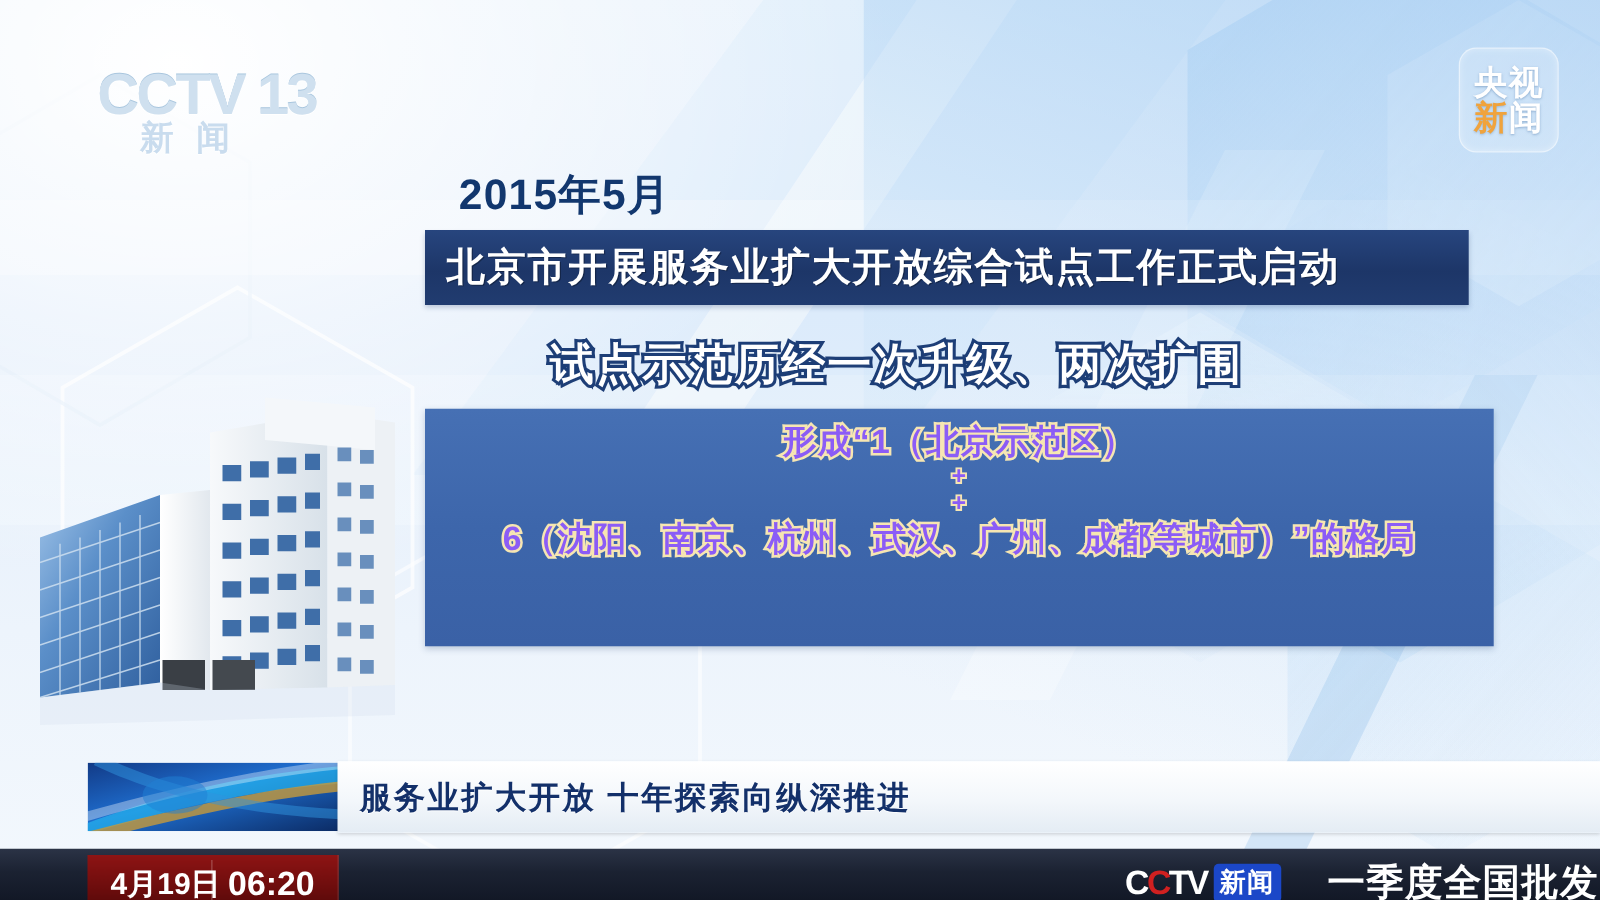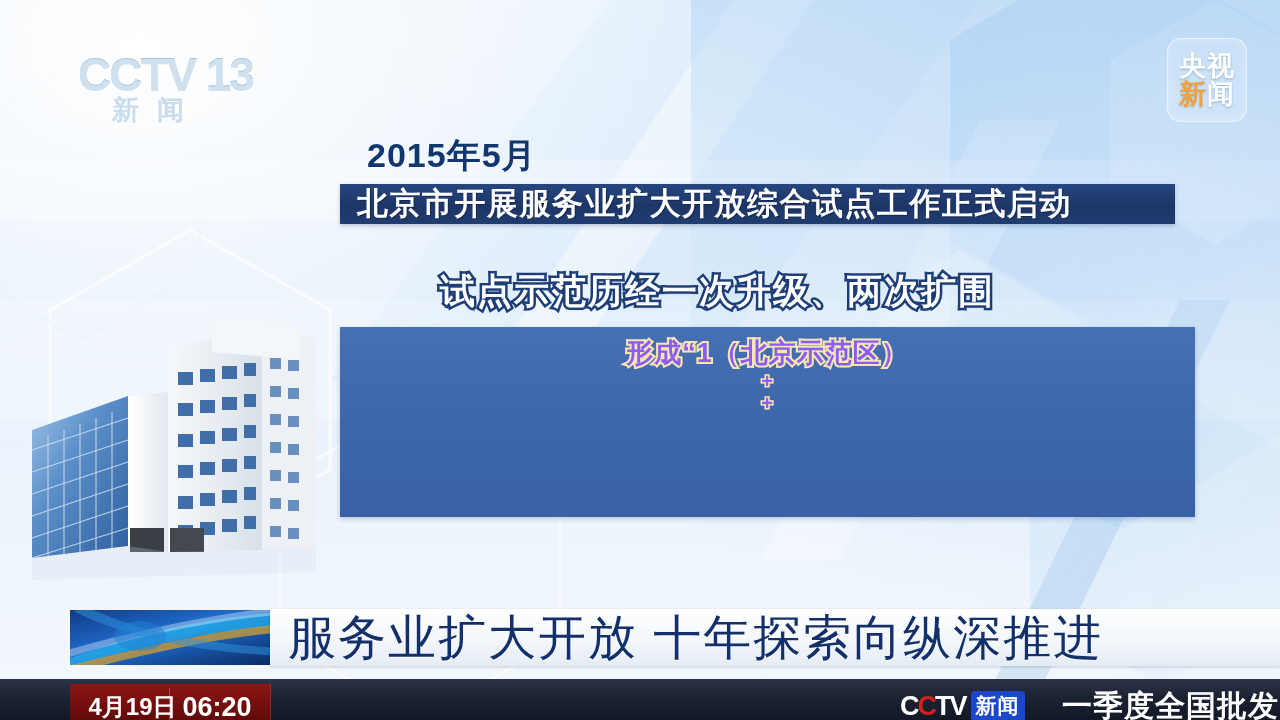--- a/index.html
+++ b/index.html
@@ -38,21 +38,21 @@
       box-shadow:0 0 6px rgba(255,255,255,.35) inset;}
   .wm-row{font-size:27px;font-weight:bold;line-height:1.05;letter-spacing:1px;}
   .wm-row span{display:inline-block;}
   .wm-white{color:#ffffff;text-shadow:0 1px 2px rgba(90,130,175,.55);}
   .wm-orange{color:#f0a33c;text-shadow:0 1px 2px rgba(90,130,175,.45);}
 
   
   .date-line{position:absolute;left:367px;top:133px;font-size:34px;font-weight:bold;
     color:#12376e;letter-spacing:1px;}
 
-  .blue-banner{position:absolute;left:340px;top:184px;width:835px;height:40px;
+  .blue-banner{position:absolute;left:340px;top:184px;width:835px;height:60px;
     background:linear-gradient(180deg,#27457e 0%,#1d3668 55%,#213c70 100%);
     display:flex;align-items:center;box-shadow:0 2px 4px rgba(30,60,110,.25);}
   .blue-banner .txt{color:#fff;font-size:31px;font-weight:bold;letter-spacing:1.5px;
     padding-left:17px;text-shadow:1px 1px 0 rgba(0,0,0,.30);}
 
   .stroke-line{position:absolute;left:440px;top:268px;width:740px;
     font-size:35px;font-weight:bold;letter-spacing:2px;color:#ffffff;
     -webkit-text-stroke:5px #1d3e77;paint-order:stroke fill;
     text-shadow:0 2px 2px rgba(40,70,120,.35);}
 
@@ -65,21 +65,21 @@
   .cb-line{color:#8b5cf6;font-weight:bold;letter-spacing:1px;text-align:center;
     -webkit-text-stroke:4px #f6e6b2;paint-order:stroke fill;}
   .cb-big{font-size:27px;line-height:34px;}
   .cb-plus{font-size:20px;line-height:22px;-webkit-text-stroke:3px #f6e6b2;}
 
   
   .lt-deco{position:absolute;left:70px;bottom:55px;width:205px;height:55px;overflow:hidden;}
   .lt-bar{position:absolute;left:270px;bottom:54px;width:1010px;height:57px;
     background:linear-gradient(180deg,#ffffff 0%,#f3f7fb 55%,#e4ecf4 100%);
     box-shadow:0 1px 3px rgba(0,0,0,.18);display:flex;align-items:center;}
-  .lt-bar .t{color:#13306a;font-size:48px;font-weight:normal;letter-spacing:2px;
+  .lt-bar .t{color:#13306a;font-size:25px;font-weight:bold;letter-spacing:2px;
     padding-left:18px;text-shadow:0 1px 0 rgba(255,255,255,.8);}
 
   
   .ticker{position:absolute;left:0;bottom:0;width:1280px;height:41px;
     background:linear-gradient(180deg,#2b3346 0%,#1b2232 45%,#121826 100%);
     display:flex;align-items:center;}
   .tk-time{position:absolute;left:70px;top:5px;width:200px;height:46px;
     background:linear-gradient(180deg,#8e1414 0%,#6e0d0d 55%,#520808 100%);
     display:flex;align-items:center;justify-content:center;gap:6px;
     border-right:1px solid rgba(255,255,255,.12);}
@@ -256,20 +256,21 @@
     <div class="txt">北京市开展服务业扩大开放综合试点工作正式启动</div>
   </div>
 
   <div class="stroke-line">试点示范历经一次升级、两次扩围</div>
 
   <div class="content-box"></div>
   <div class="cb-lines">
     <div class="cb-line cb-big">形成“1（北京示范区）</div>
     <div class="cb-line cb-plus">+</div>
     <div class="cb-line cb-plus">+</div>
+    <div class="cb-line cb-big">6（沈阳、南京、杭州、武汉、广州、成都等城市）”的格局</div>
   </div>
 
   <div class="lt-deco">
     <svg viewBox="0 0 205 55" width="205" height="55">
       <defs>
         <linearGradient id="swirl" x1="0" y1="0" x2="1" y2="1">
           <stop offset="0" stop-color="#123a86"></stop>
           <stop offset=".45" stop-color="#1f6fd0"></stop>
           <stop offset="1" stop-color="#0b2a63"></stop>
         </linearGradient>

